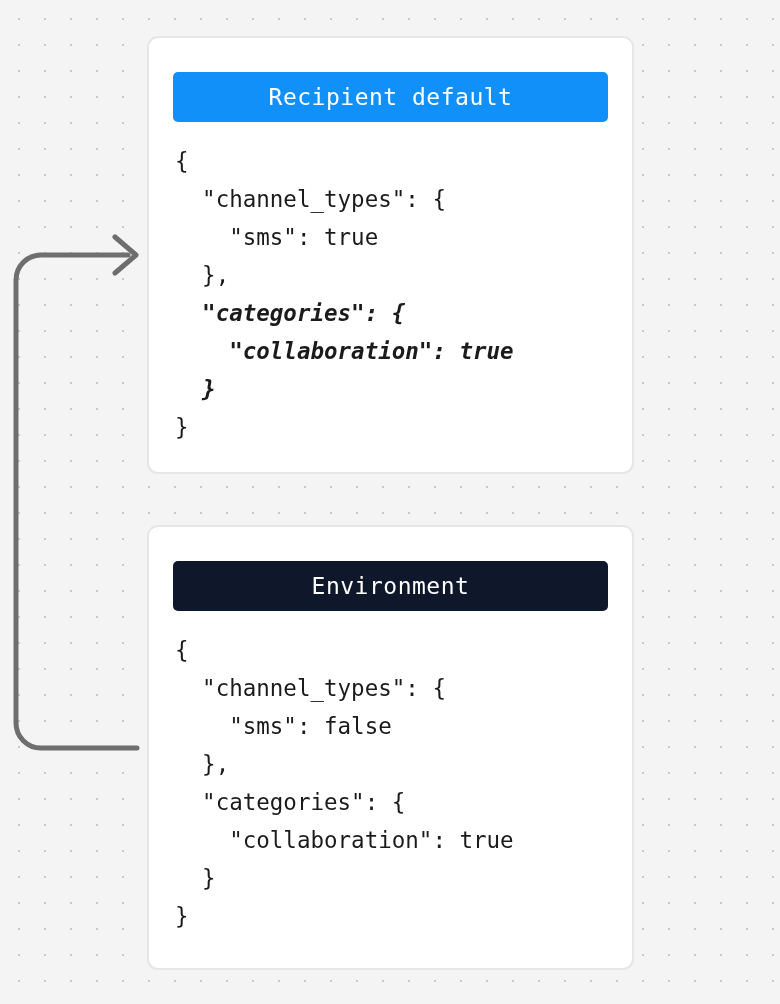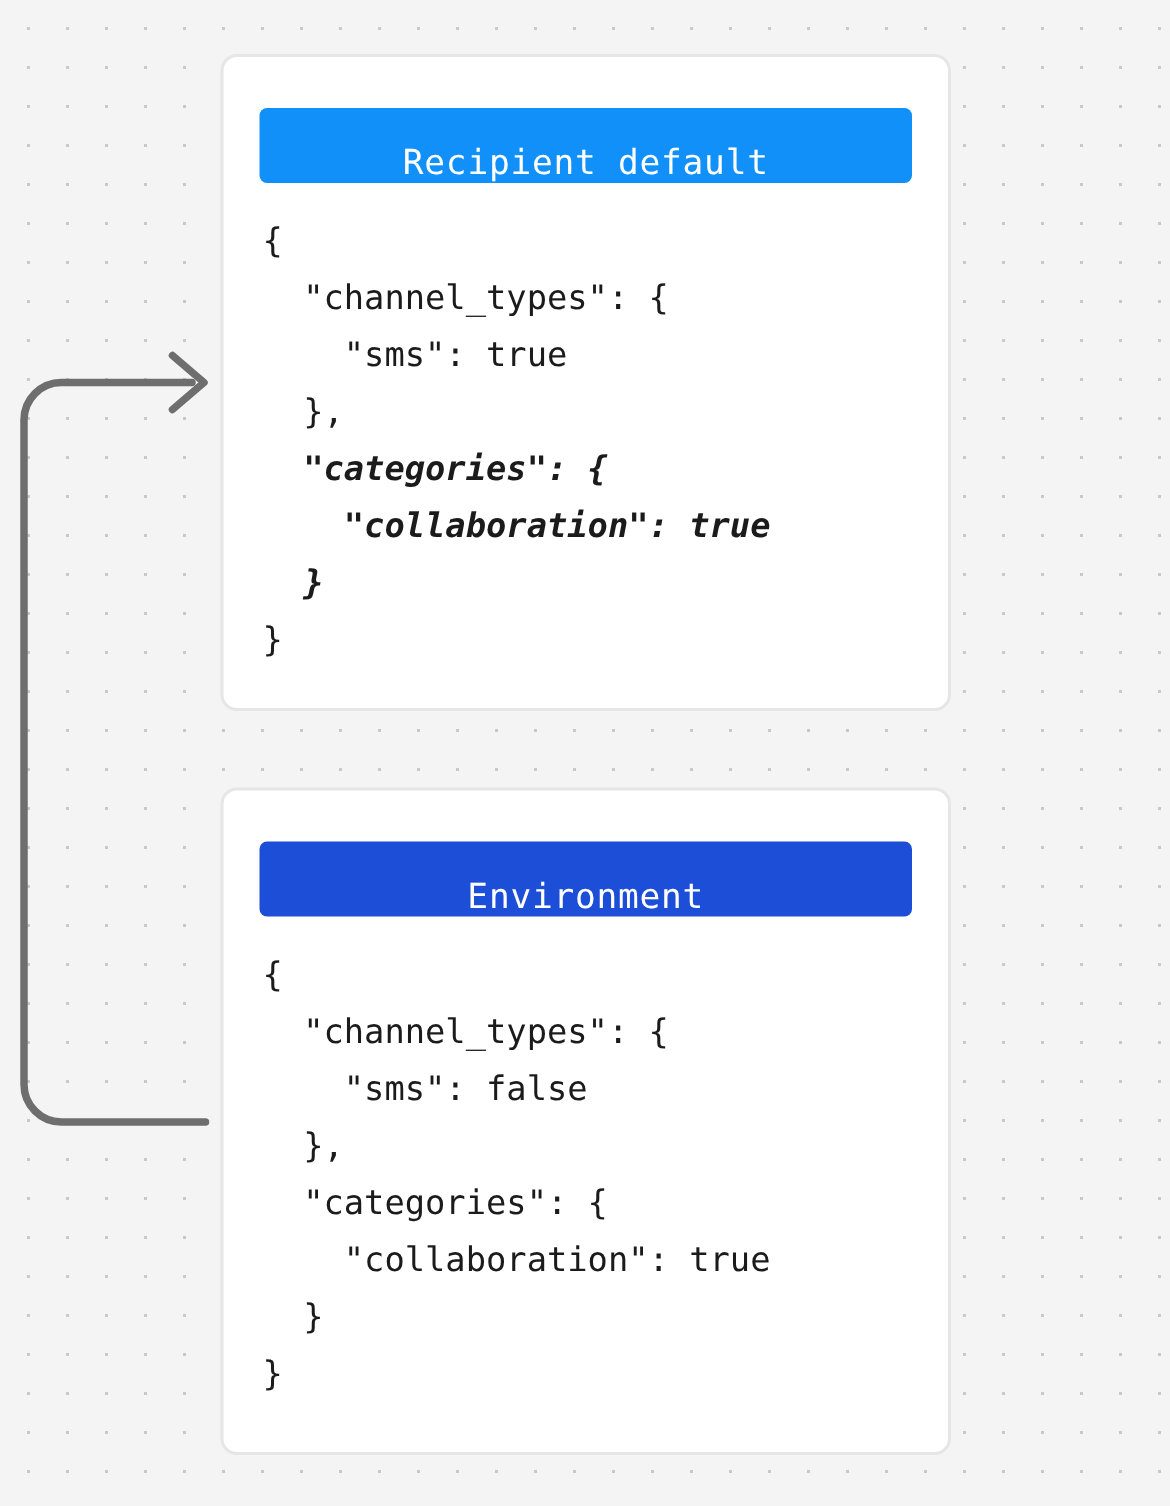--- a/index.html
+++ b/index.html
@@ -42,21 +42,21 @@
   .card-environment { top: 525px; height: 445px; }
 
   .card-header {
     position: absolute;
     left: 24px;
     top: 34px;
     width: 435px;
     height: 50px;
     border-radius: 5px;
     display: flex;
-    align-items: flex-end;
+    align-items: center;
     justify-content: center;
     color: #ffffff;
     font-size: 23px;
     letter-spacing: 0.5px;
     font-family: "DejaVu Sans Mono", "Liberation Mono", monospace;
   }
 
   .code-block {
     position: absolute;
     left: 26px;
@@ -83,17 +83,17 @@
 </svg>
 
 <div class="card card-recipient">
   <div class="card-header" style="background-color:#1190fa">
     <span>Recipient default</span>
   </div>
   <pre class="code-block"><span class="code-line">{</span><span class="code-line">  "channel_types": {</span><span class="code-line">    "sms": true</span><span class="code-line">  },</span><span class="code-line em">  "categories": {</span><span class="code-line em">    "collaboration": true</span><span class="code-line em">  }</span><span class="code-line">}</span></pre>
 </div>
 
 <div class="card card-environment">
-  <div class="card-header" style="background-color:#1d4ed8">
+  <div class="card-header" style="background-color:#0f172a">
     <span>Environment</span>
   </div>
   <pre class="code-block"><span class="code-line">{</span><span class="code-line">  "channel_types": {</span><span class="code-line">    "sms": false</span><span class="code-line">  },</span><span class="code-line">  "categories": {</span><span class="code-line">    "collaboration": true</span><span class="code-line">  }</span><span class="code-line">}</span></pre>
 </div>
 
 </body></html>

